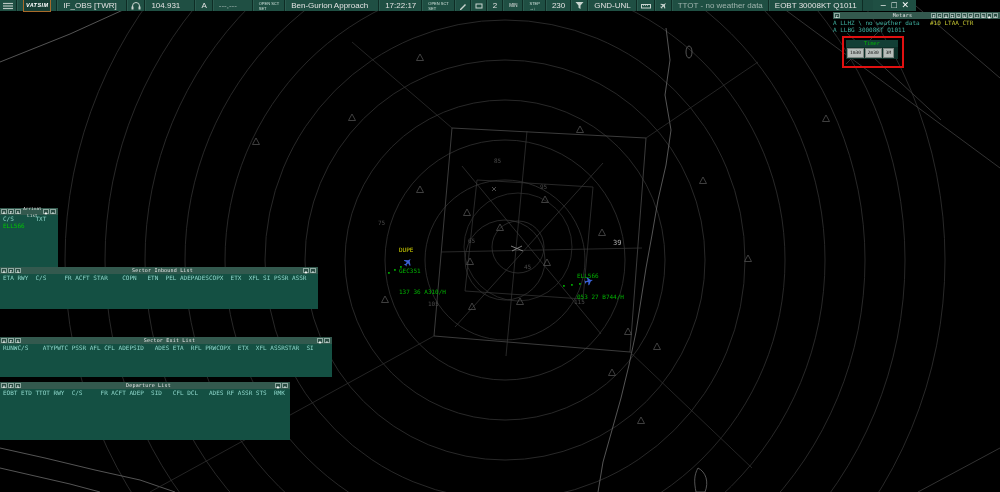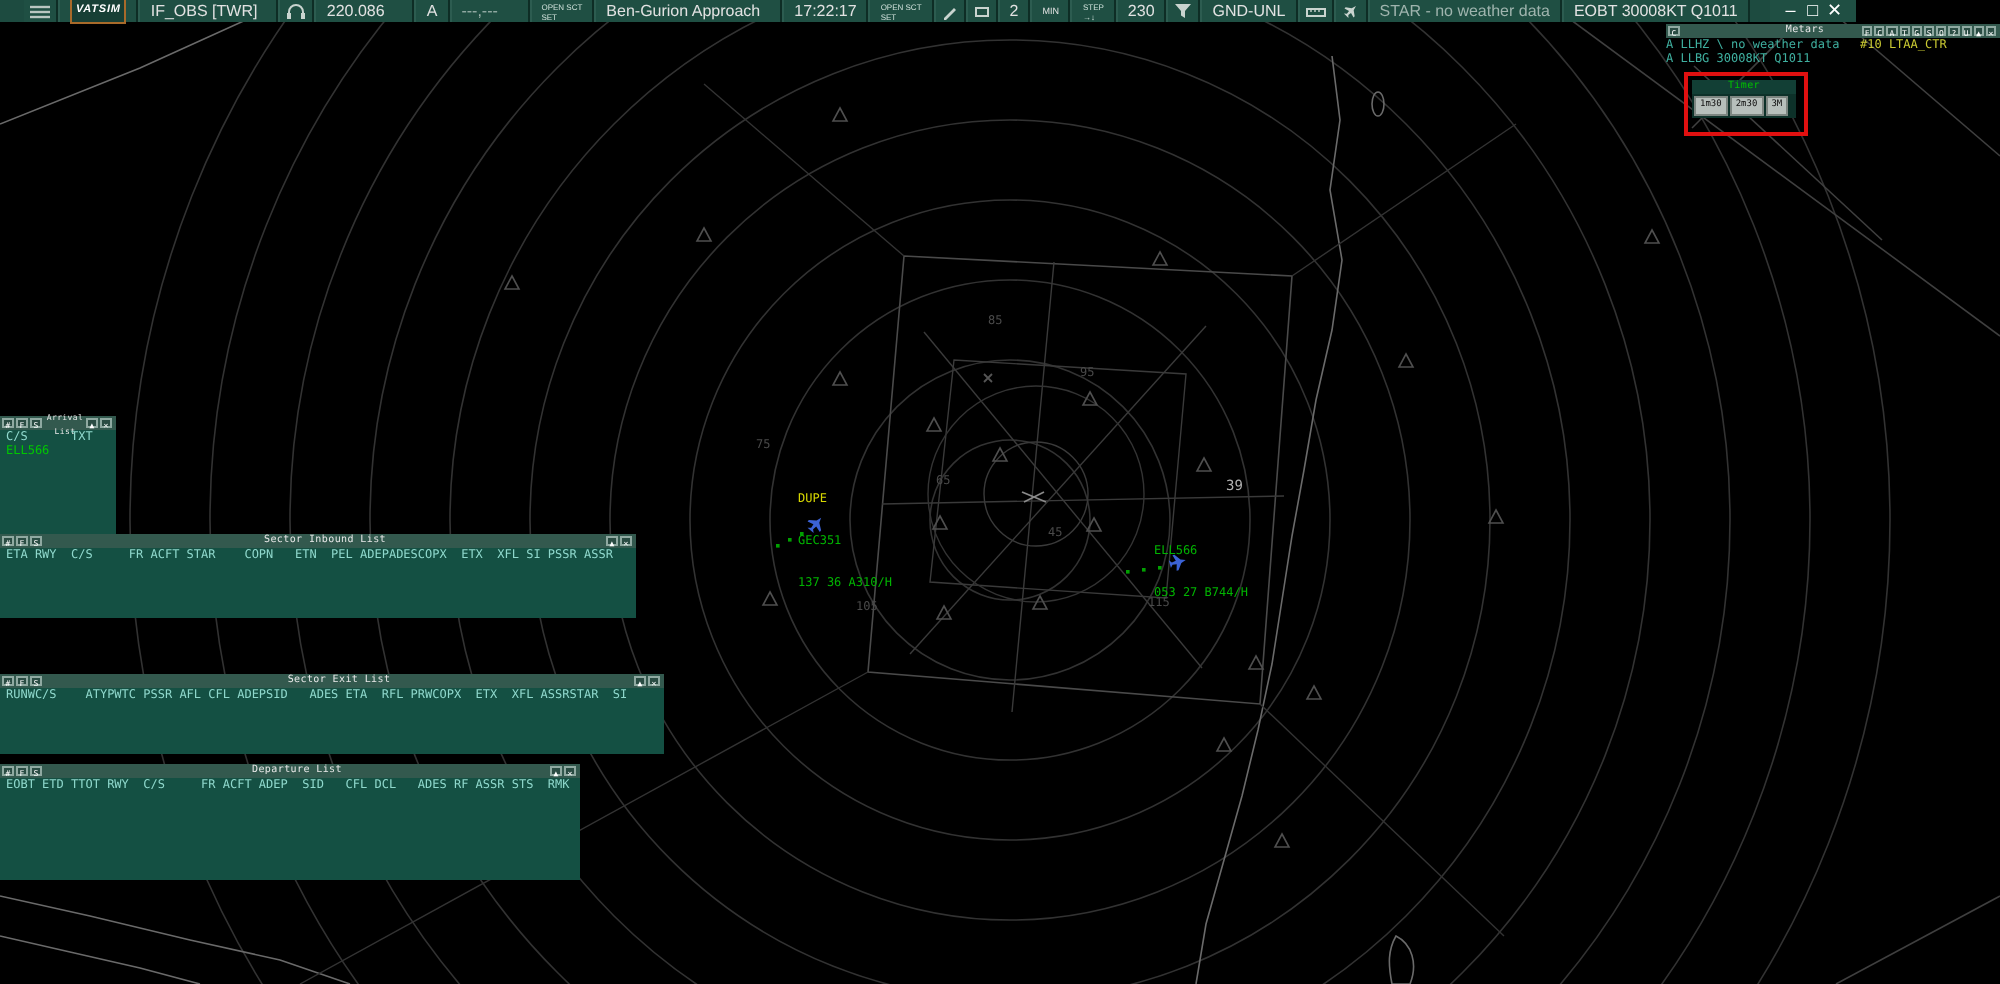--- a/index.html
+++ b/index.html
@@ -1,21 +1,21 @@
 <!DOCTYPE html>
 <html><head>
 <meta charset="utf-8">
 <style>
   html,body{margin:0;padding:0;background:#000;}
   .stage{position:relative;width:1000px;height:492px;background:#000;overflow:hidden;
          font-family:"Liberation Sans",sans-serif;}
 
   
   .menubar{position:absolute;left:0;top:0;width:868px;height:11px;background:#1d4b40;
-           display:flex;align-items:stretch;z-index:40;color:#e2e2e2;font-size:8px;line-height:11px;padding-left:12px;}
+           display:flex;align-items:stretch;z-index:40;color:#e2e2e2;font-size:8px;line-height:11px;}
   .mi{display:flex;align-items:center;padding:0 5px;white-space:nowrap;
       border-right:1px solid #0e2d25;border-left:1px solid #2c5c50;background:#1f4f43;}
   .mi.noborder{border-left:none;}
   .stack{display:flex;flex-direction:column;justify-content:center;font-size:4px;line-height:5px;color:#cfe0da;}
   .spacer{flex:1;border:none;background:#1d4b40;}
   .winbtns span{display:inline-block;width:11px;text-align:center;font-size:9px;color:#fff;}
   .logo{font-size:5.5px;font-weight:bold;font-style:italic;letter-spacing:.4px;color:#fff;
         border:1px solid #a86a2a;padding:0 2px;background:#173f35;}
   .dim{color:#9fb4ae;}
 
@@ -199,21 +199,21 @@
       <span>IF_OBS [TWR]</span>
     </div>
     <div class="mi" style="padding:0 3px">
       <svg width="10" height="9">
           <path d="M1.5,7 V5 a3.5,3.5 0 0 1 7,0 V7" stroke="#c9d4cf" fill="none"></path>
         <rect x="0.5" y="5.5" width="2" height="3" fill="#c9d4cf"></rect>
           <rect x="7.5" y="5.5" width="2" height="3" fill="#c9d4cf"></rect>
         </svg>
     </div>
     <div class="mi" style="min-width:38px">
-      <span>220.086</span>
+      <span>104.931</span>
     </div>
     <div class="mi">
       <span>A</span>
     </div>
     <div class="mi dim" style="min-width:28px">
       <span>---,---</span>
     </div>
     <div class="mi">
       <span class="stack">
           <span>OPEN SCT</span>
@@ -272,21 +272,21 @@
         </svg>
     </div>
     <div class="mi" style="padding:0 3px">
       <svg width="9" height="9">
           <g transform="translate(4.5,4.5) rotate(45)" fill="#c9d4cf">
         <path d="M0,-3.5 L0.7,-1.2 L3.2,0.6 L3.2,1.4 L0.7,0.7 L0.5,2.4 L1.6,3.4 L-1.6,3.4 L-0.5,2.4 L-0.7,0.7 L-3.2,1.4 L-3.2,0.6 L-0.7,-1.2 Z"></path>
           </g>
         </svg>
     </div>
     <div class="mi dim">
-      <span>STAR - no weather data</span>
+      <span>TTOT - no weather data</span>
     </div>
     <div class="mi">
       <span>EOBT 30008KT Q1011</span>
     </div>
     <div class="mi spacer"></div>
     <div class="mi winbtns noborder" style="border-right:none">
       <span>–</span>
       <span>□</span>
       <span>✕</span>
     </div>

